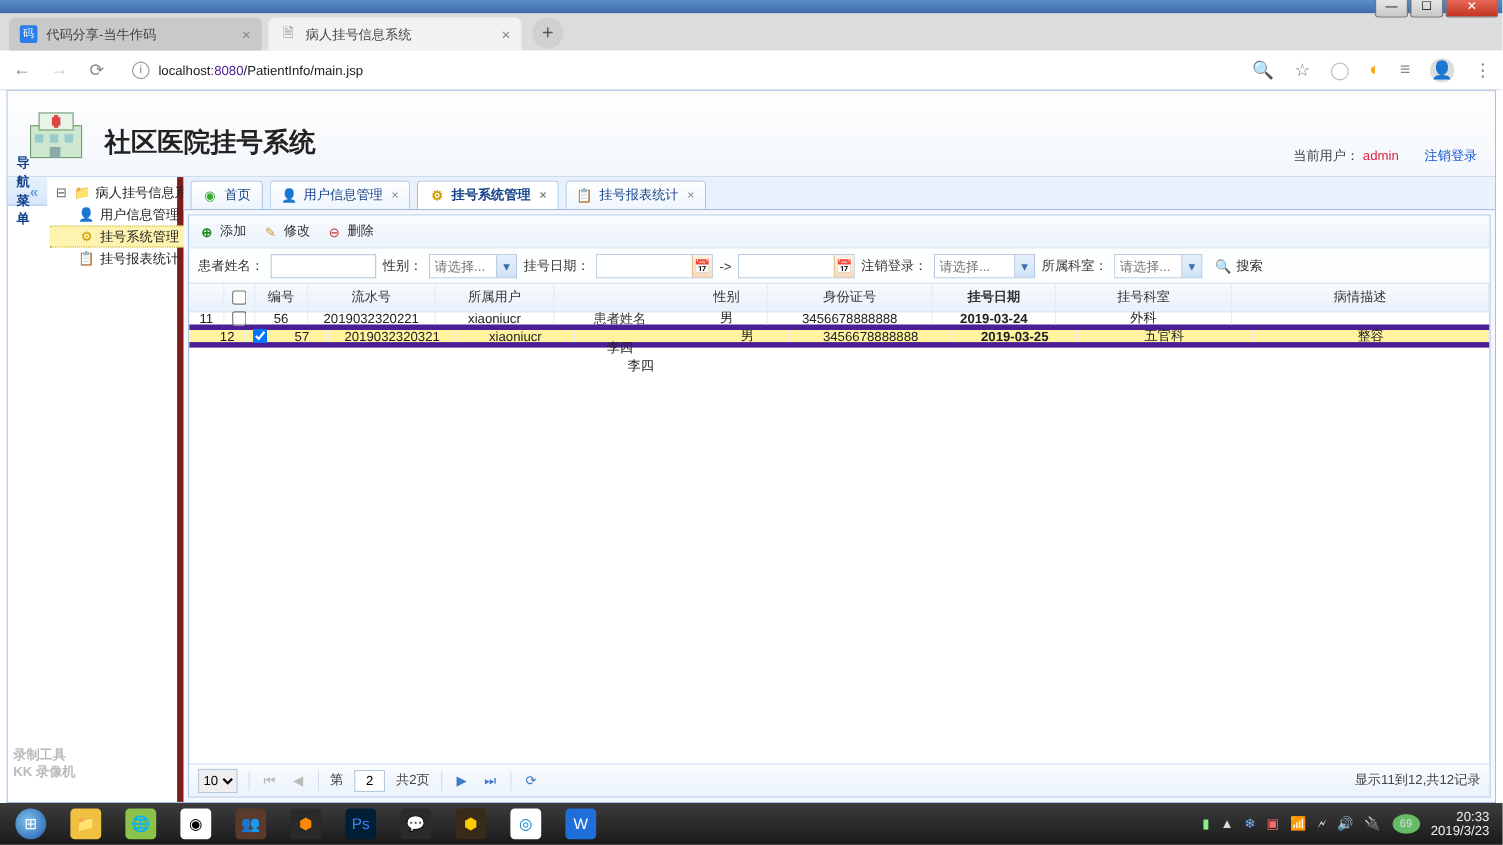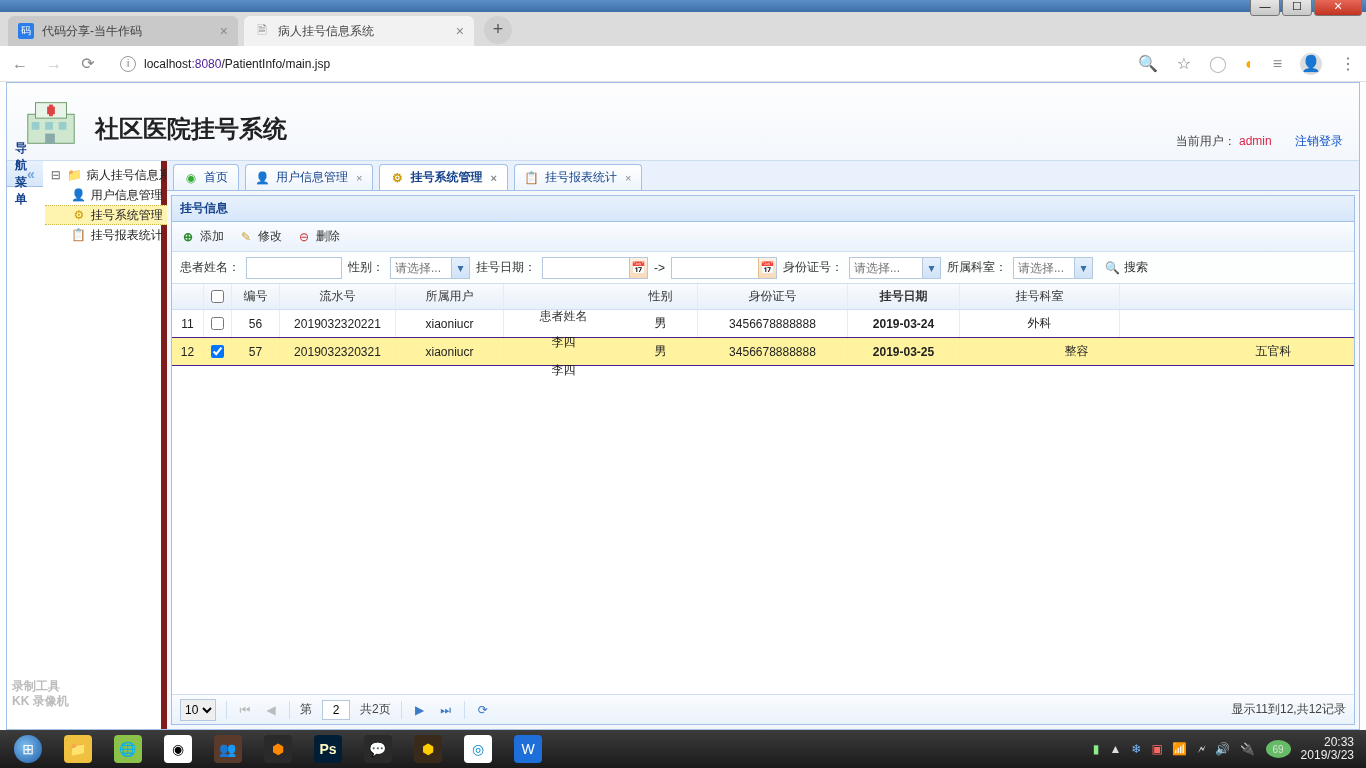--- a/index.html
+++ b/index.html
@@ -100,22 +100,22 @@
 .gc.ck { width: 28px; }
 .gc.c-id { width: 48px; }
 .gc.c-serial { width: 116px; }
 .gc.c-user { width: 108px; }
 .gc.c-name { width: 120px; margin-top: 32px; }
 .gc.c-sex { width: 74px; }
 .gc.c-idno { width: 150px; }
 .gc.c-date { width: 112px; font-weight: bold; }
 .gc.c-dept { width: 160px; }
 .gc.c-desc { flex: 1; }
-.grow { display: flex; height: 28px; border-bottom: 1px solid #4c1d95; }
-.grow.sel { background: #fff3a0; }
+.grow { display: flex; height: 16px; border-bottom: 5px solid #4c1d95; }
+.grow.sel { background: #fff3a0; padding-left: 19px; }
 .grow .gc { color: #222; }
 .chk { width: 13px; height: 13px; }
 
 
 .pager { height: 30px; border-top: 1px solid #cddff0; background: linear-gradient(#fafcff,#eaf2fb); display: flex; align-items: center; padding: 0 8px; gap: 10px; color: #444; }
 .pager select { height: 22px; border: 1px solid #b5c8de; }
 .pager .sep { width: 1px; height: 18px; background: #cddff0; }
 .pager .pbtn { color: #3a7ac8; width: 16px; text-align: center; }
 .pager .pbtn.disabled { color: #bbb; }
 .pager input { width: 28px; height: 20px; border: 1px solid #b5c8de; text-align: center; }
@@ -246,21 +246,20 @@
           <span class="tx">×</span>
         </div>
         <div class="tab">
           <span class="ticon" style="color:#58c;">📋</span>
           <span>挂号报表统计</span>
           <span class="tx">×</span>
         </div>
       </div>
 
       <div class="panel">
-        <div class="panel-title">挂号信息</div>
 
         <div class="toolbar">
           <div class="tbtn">
             <span class="ti ico-add">⊕</span>
             <span>添加</span>
           </div>
           <div class="tbtn">
             <span class="ti ico-edit">✎</span>
             <span>修改</span>
           </div>
@@ -281,21 +280,21 @@
           <label>挂号日期：</label>
           <div class="date">
             <input style="">
               <span class="cal">📅</span>
           </div>
           <span>-&gt;</span>
           <div class="date">
             <input style="">
               <span class="cal">📅</span>
           </div>
-          <label>身份证号：</label>
+          <label>注销登录：</label>
           <div class="combo">
             <input style="width: 72px;" placeholder="请选择...">
             <span class="arr">▾</span>
           </div>
           <label>所属科室：</label>
           <div class="combo">
             <input style="width: 60px;" placeholder="请选择...">
             <span class="arr">▾</span>
           </div>
           <div class="sbtn">
@@ -311,20 +310,21 @@
                 <input type="checkbox" class="chk" style="">
               </div>
             <div class="gc c-id">编号</div>
             <div class="gc c-serial">流水号</div>
             <div class="gc c-user">所属用户</div>
             <div class="gc c-name">患者姓名</div>
             <div class="gc c-sex">性别</div>
             <div class="gc c-idno">身份证号</div>
             <div class="gc c-date">挂号日期</div>
             <div class="gc c-dept">挂号科室</div>
+            <div class="gc c-desc">病情描述</div>
           </div>
           <div id="grid-body">
               <div class="grow">
                 <div class="gc rn">11</div>
                 <div class="gc ck">
                   <input type="checkbox" class="chk" style="">
                 </div>
                 <div class="gc c-id">56</div>
                 <div class="gc c-serial">2019032320221</div>
                 <div class="gc c-user">xiaoniucr</div>
@@ -339,22 +339,22 @@
                 <div class="gc ck">
                   <input type="checkbox" class="chk" checked="" style="">
                 </div>
                 <div class="gc c-id">57</div>
                 <div class="gc c-serial">2019032320321</div>
                 <div class="gc c-user">xiaoniucr</div>
                 <div class="gc c-name">李四</div>
                 <div class="gc c-sex">男</div>
                 <div class="gc c-idno">3456678888888</div>
                 <div class="gc c-date">2019-03-25</div>
+                <div class="gc c-dept">五官科</div>
                 <div class="gc c-desc">整容</div>
-                <div class="gc c-dept">五官科</div>
               </div>
             </div>
         </div>
 
         <div class="pager">
           <select><option>10</option></select>
           <span class="sep"></span>
           <span class="pbtn disabled">⏮</span>
           <span class="pbtn disabled">◀</span>
           <span class="sep"></span>
@@ -392,21 +392,21 @@
   <div class="tb">
       <div class="tb-ico" style="background:#fff;color:#000;">◉</div>
     </div>
   <div class="tb">
       <div class="tb-ico" style="background:#5a3a2a;">👥</div>
     </div>
   <div class="tb">
       <div class="tb-ico" style="background:#2a2a2a;color:#f80;">⬢</div>
     </div>
   <div class="tb">
-      <div class="tb-ico" style="background:#001e36;color:#fef9c3;font-weight:bold;">Ps</div>
+      <div class="tb-ico" style="background:#001e36;color:#3b82f6;font-weight:normal;">Ps</div>
     </div>
   <div class="tb">
       <div class="tb-ico" style="background:#2a2a2a;color:#0c0;">💬</div>
     </div>
   <div class="tb">
       <div class="tb-ico" style="background:#3a2a1a;color:#fc0;">⬢</div>
     </div>
   <div class="tb">
       <div class="tb-ico" style="background:#fff;color:#08c;">◎</div>
     </div>

